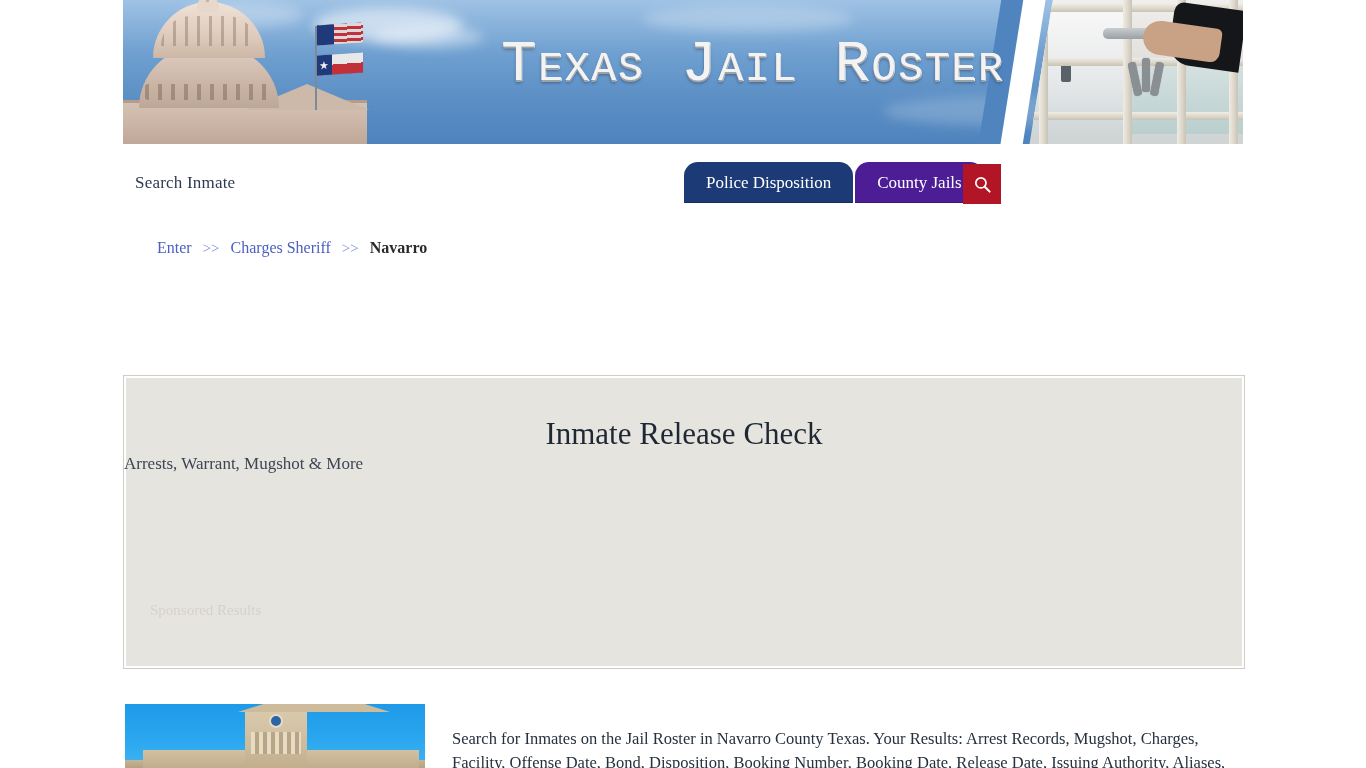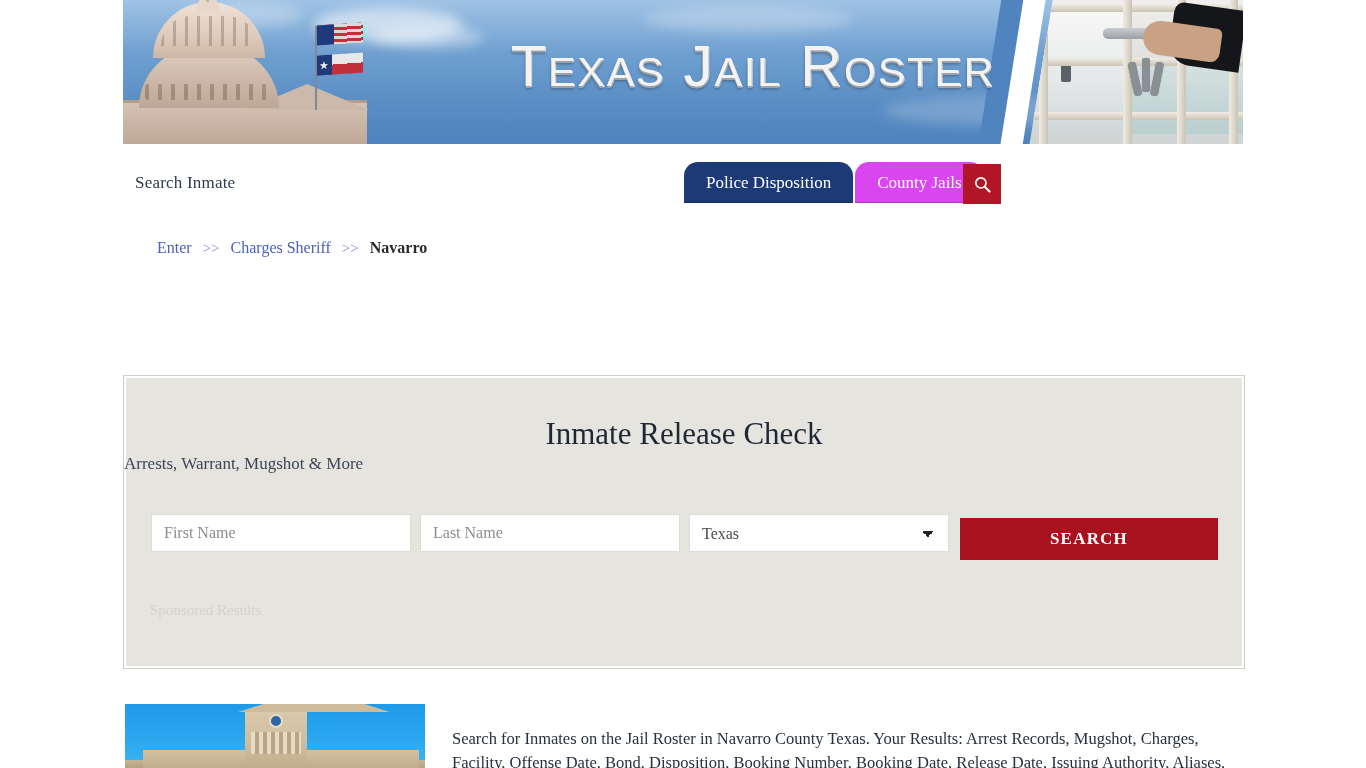--- a/index.html
+++ b/index.html
@@ -113,21 +113,21 @@
   .flag-tx::after{
     content:"★"; position:absolute; left:2px; top:0px; color:#f2f2f2; font-size:11px; line-height:20px;
   }
 
   
   .banner-title {
     position: absolute;
     left: 0; right: 0; top: 32px;
     text-align: center;
     padding-left: 140px;
-    font-family: Liberation Sans, sans-serif;
+    font-family: Liberation Mono, monospace;
     font-size: 58px;
     font-weight: 400;
     letter-spacing: 2px;
     font-variant: small-caps;
     color: #f4f3f1;
     text-shadow:
       0 2px 0 #9aa2ac,
       0 3px 3px rgba(40,55,75,.55),
       1px 1px 0 #ffffff;
     background: linear-gradient(180deg,#ffffff 0%, #f2f1ee 38%, #b9bcc0 58%, #e9e8e6 80%, #ffffff 100%);
@@ -225,21 +225,21 @@
     height: 41px;
     padding: 0 22px;
     display: flex; align-items: center;
     background: #1c3a75;
     color: #ffffff;
     font-size: 17px;
     border-radius: 14px 14px 0 0;
     cursor: pointer;
     box-shadow: inset 0 -1px 0 rgba(0,0,0,.18);
   }
-  .tab + .tab { margin-left: 2px; background:#d946ef; }
+  .tab + .tab { margin-left: 2px; background:#4c1d95; }
   .search-wrap {
     position: absolute; left: 840px; top: 20px;
     display: flex; align-items: stretch;
     width: 272px; height: 40px;
   }
   .search-field {
     flex: 1;
     border: 1px solid #e3e3e3;
     border-right: none;
     background: #fff;
@@ -473,28 +473,20 @@
     <a>Charges Sheriff</a>
     <span class="sep">&gt;&gt;</span>
     <span class="current">Navarro</span>
   </div>
 
 
   <div class="widget">
     <div class="widget-title">Inmate Release Check</div>
     <div class="widget-sub">Arrests, Warrant, Mugshot &amp; More</div>
 
-    <div class="form-row">
-      <input class="fld fld-first" type="text" placeholder="First Name" style="">
-      <input class="fld fld-last" type="text" placeholder="Last Name" style="">
-      <select class="fld fld-state">
-        <option>Texas</option>
-      </select>
-      <button class="btn-search">SEARCH</button>
-    </div>
   </div>
   <div class="sponsored">Sponsored Results</div>
 
   <div class="bottom">
     <div class="court-photo">
       <div class="court-base"></div>
       <div class="court-wingL"></div>
       <div class="court-wingR"></div>
       <div class="court-pole"></div>
       <div class="court-tower">

